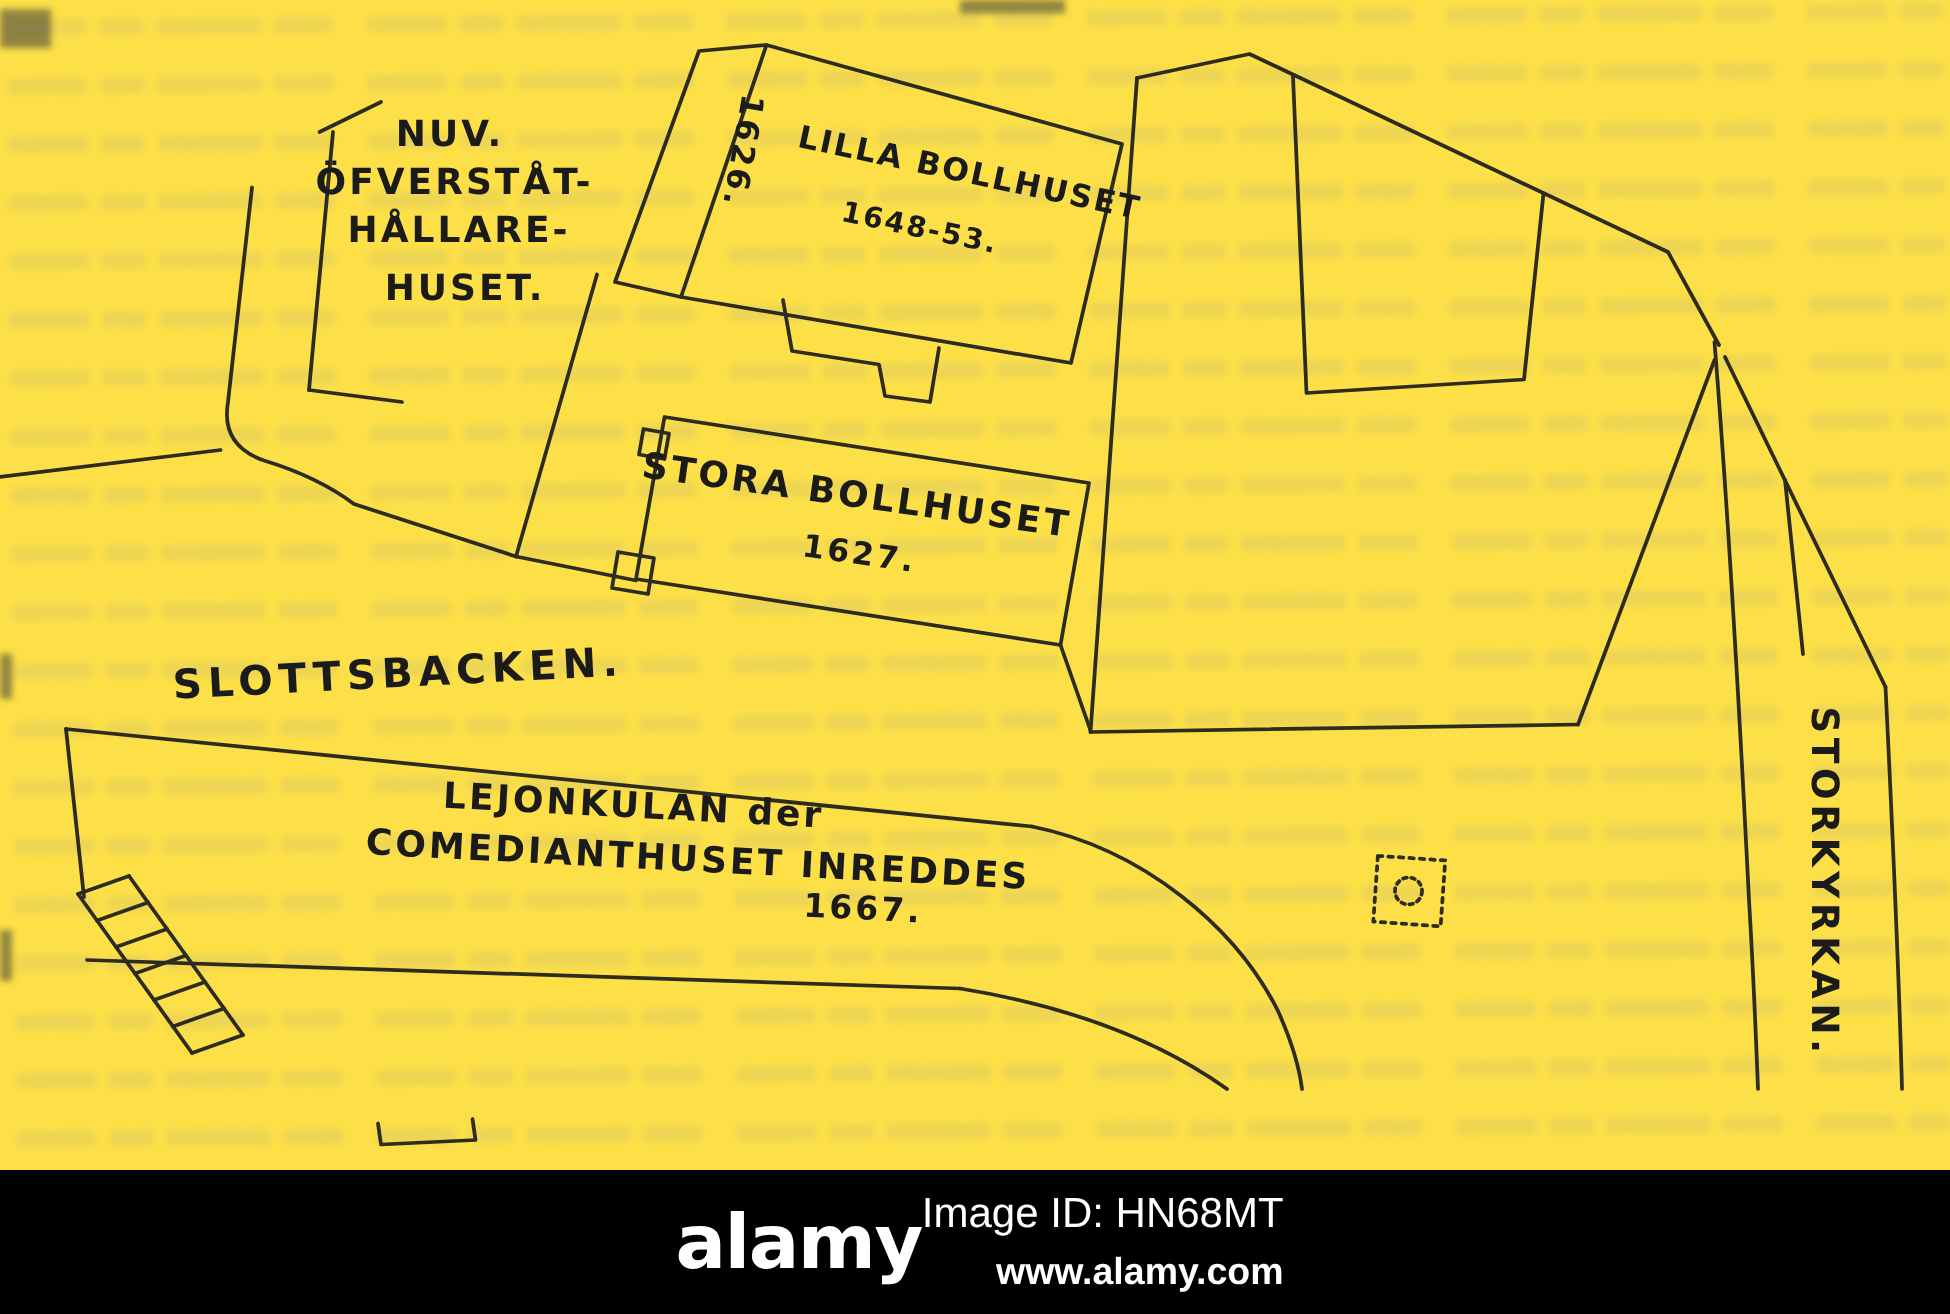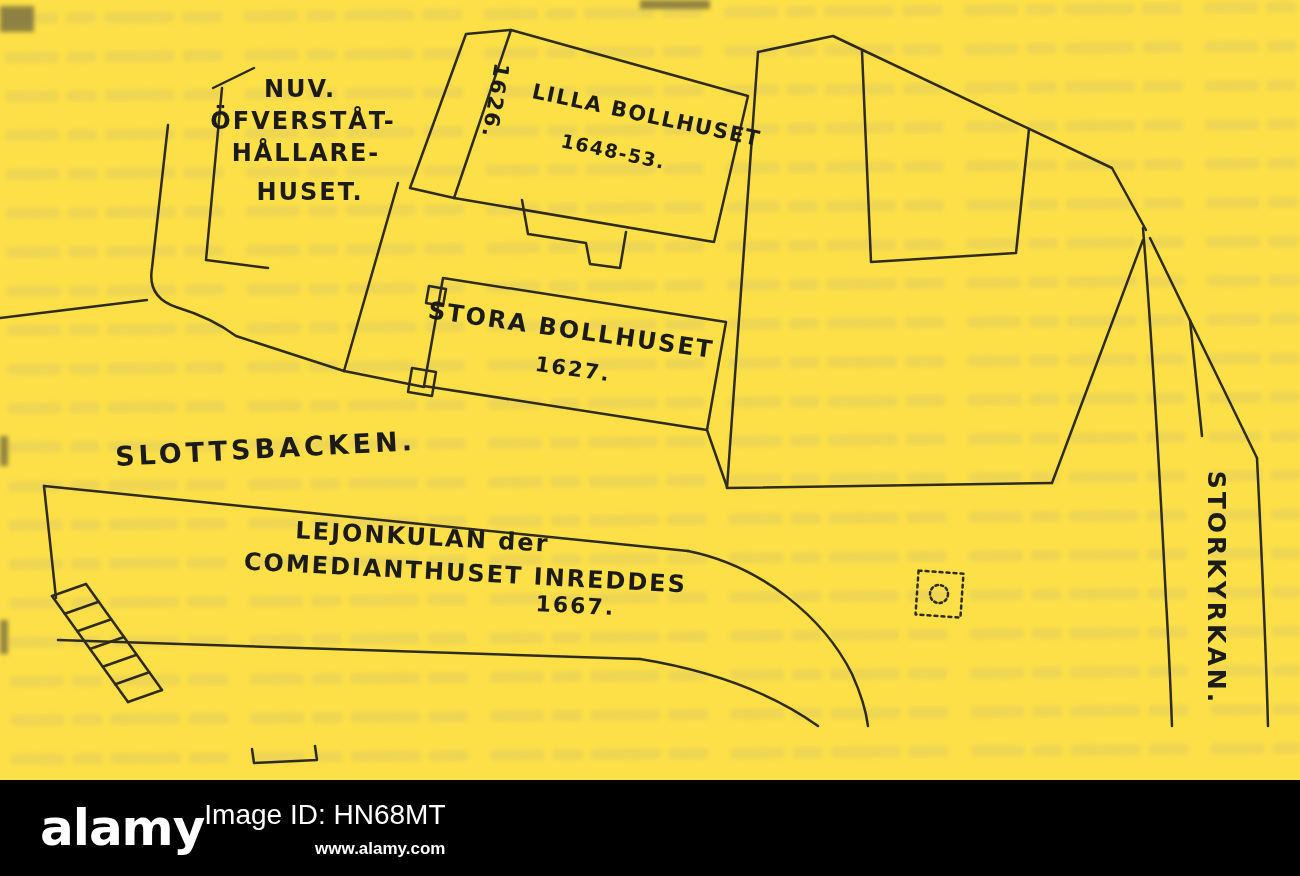--- a/index.html
+++ b/index.html
@@ -16,33 +16,33 @@
     font-family:"DejaVu Sans",sans-serif;
     font-weight:bold;
     fill:#1b1b1b;
   }
   .linework{
     stroke:#1d1d1d;stroke-width:2.5;fill:none;
     stroke-linecap:round;stroke-linejoin:round;opacity:.92;
   }
   .alamy-bar{
     position:absolute;left:0;top:780px;width:1300px;height:96px;
-    display:flex;align-items:center;justify-content:flex-start;
+    display:flex;align-items:center;justify-content:center;
     box-sizing:border-box;padding:0 34px 0 40px;
   }
   .alamy-brand{
     color:#ffffff;font-size:50px;font-weight:700;letter-spacing:-1px;
     font-family:"DejaVu Sans",sans-serif;
   }
   .alamy-meta{
     text-align:right;color:#ffffff;line-height:1.5;
     font-family:"Liberation Sans",sans-serif;
   }
   .alamy-id{font-size:28px;font-weight:400;}
-  .alamy-url{font-size:17px;font-weight:700;}
+  .alamy-url{font-size:25px;font-weight:700;}
 </style>
 </head>
 <body>
 
 <div class="page">
 
   <div class="map-area">
     <svg width="1300" height="780" viewBox="0 0 1300 780" xmlns="http://www.w3.org/2000/svg">
 
       <defs>

